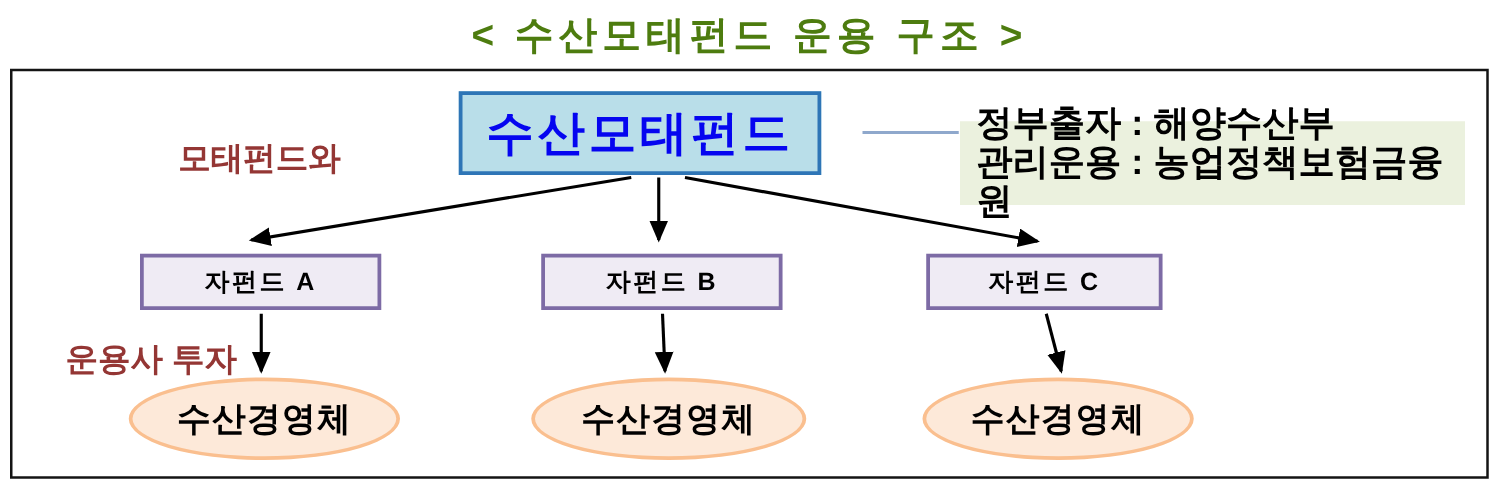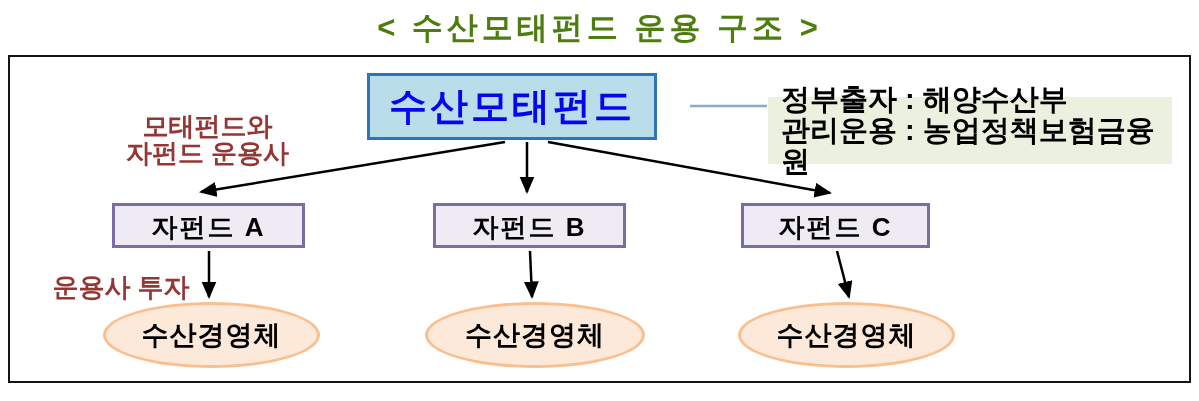--- a/index.html
+++ b/index.html
@@ -47,23 +47,22 @@
   .annotation {
     position: absolute;
     color: #943634; font-weight: bold; font-size: 26px;
     text-align: center; line-height: 27px; margin-top: 12px;
   }
   .annotation-co-invest { left: 85px; top: 101px; width: 245px; }
   .annotation-manager   { left: 26px; top: 262px; width: 190px; }
   .sub-fund {
     top: 203px; height: 45px;
     background: #efebf4; border: 3px solid #7d6ba5;
-    font-size: 26px; font-weight: bold; color: #000000;
+    font-size: 20px; font-weight: bold; color: #000000;
     letter-spacing: 2px;
-    align-items: flex-end;
   }
   .sub-fund-a { left: 112px; width: 193px; }
   .sub-fund-b { left: 433px; width: 193px; }
   .sub-fund-c { left: 741px; width: 189px; }
   .enterprise {
     top: 302px; width: 217px; height: 66px;
     background: #fde9d9; border: 3px solid #fabf8f;
     border-radius: 50%;
     font-size: 27px; font-weight: bold; color: #000000;
     letter-spacing: 1px;
@@ -98,21 +97,20 @@
   <span>수산모태펀드</span>
 </div>
 
 <div class="node info-box">
   <span>정부출자 : 해양수산부</span>
   <span>관리운용 : 농업정책보험금융원</span>
 </div>
 
 <div class="annotation annotation-co-invest">
   <span style="display:block">모태펀드와</span>
-  <span style="display:block">자펀드 운용사</span>
 </div>
 
 <div class="annotation annotation-manager">운용사 투자</div>
 
 <div class="node sub-fund sub-fund-a">
   <span>자펀드 A</span>
 </div>
 <div class="node sub-fund sub-fund-b">
   <span>자펀드 B</span>
 </div>

